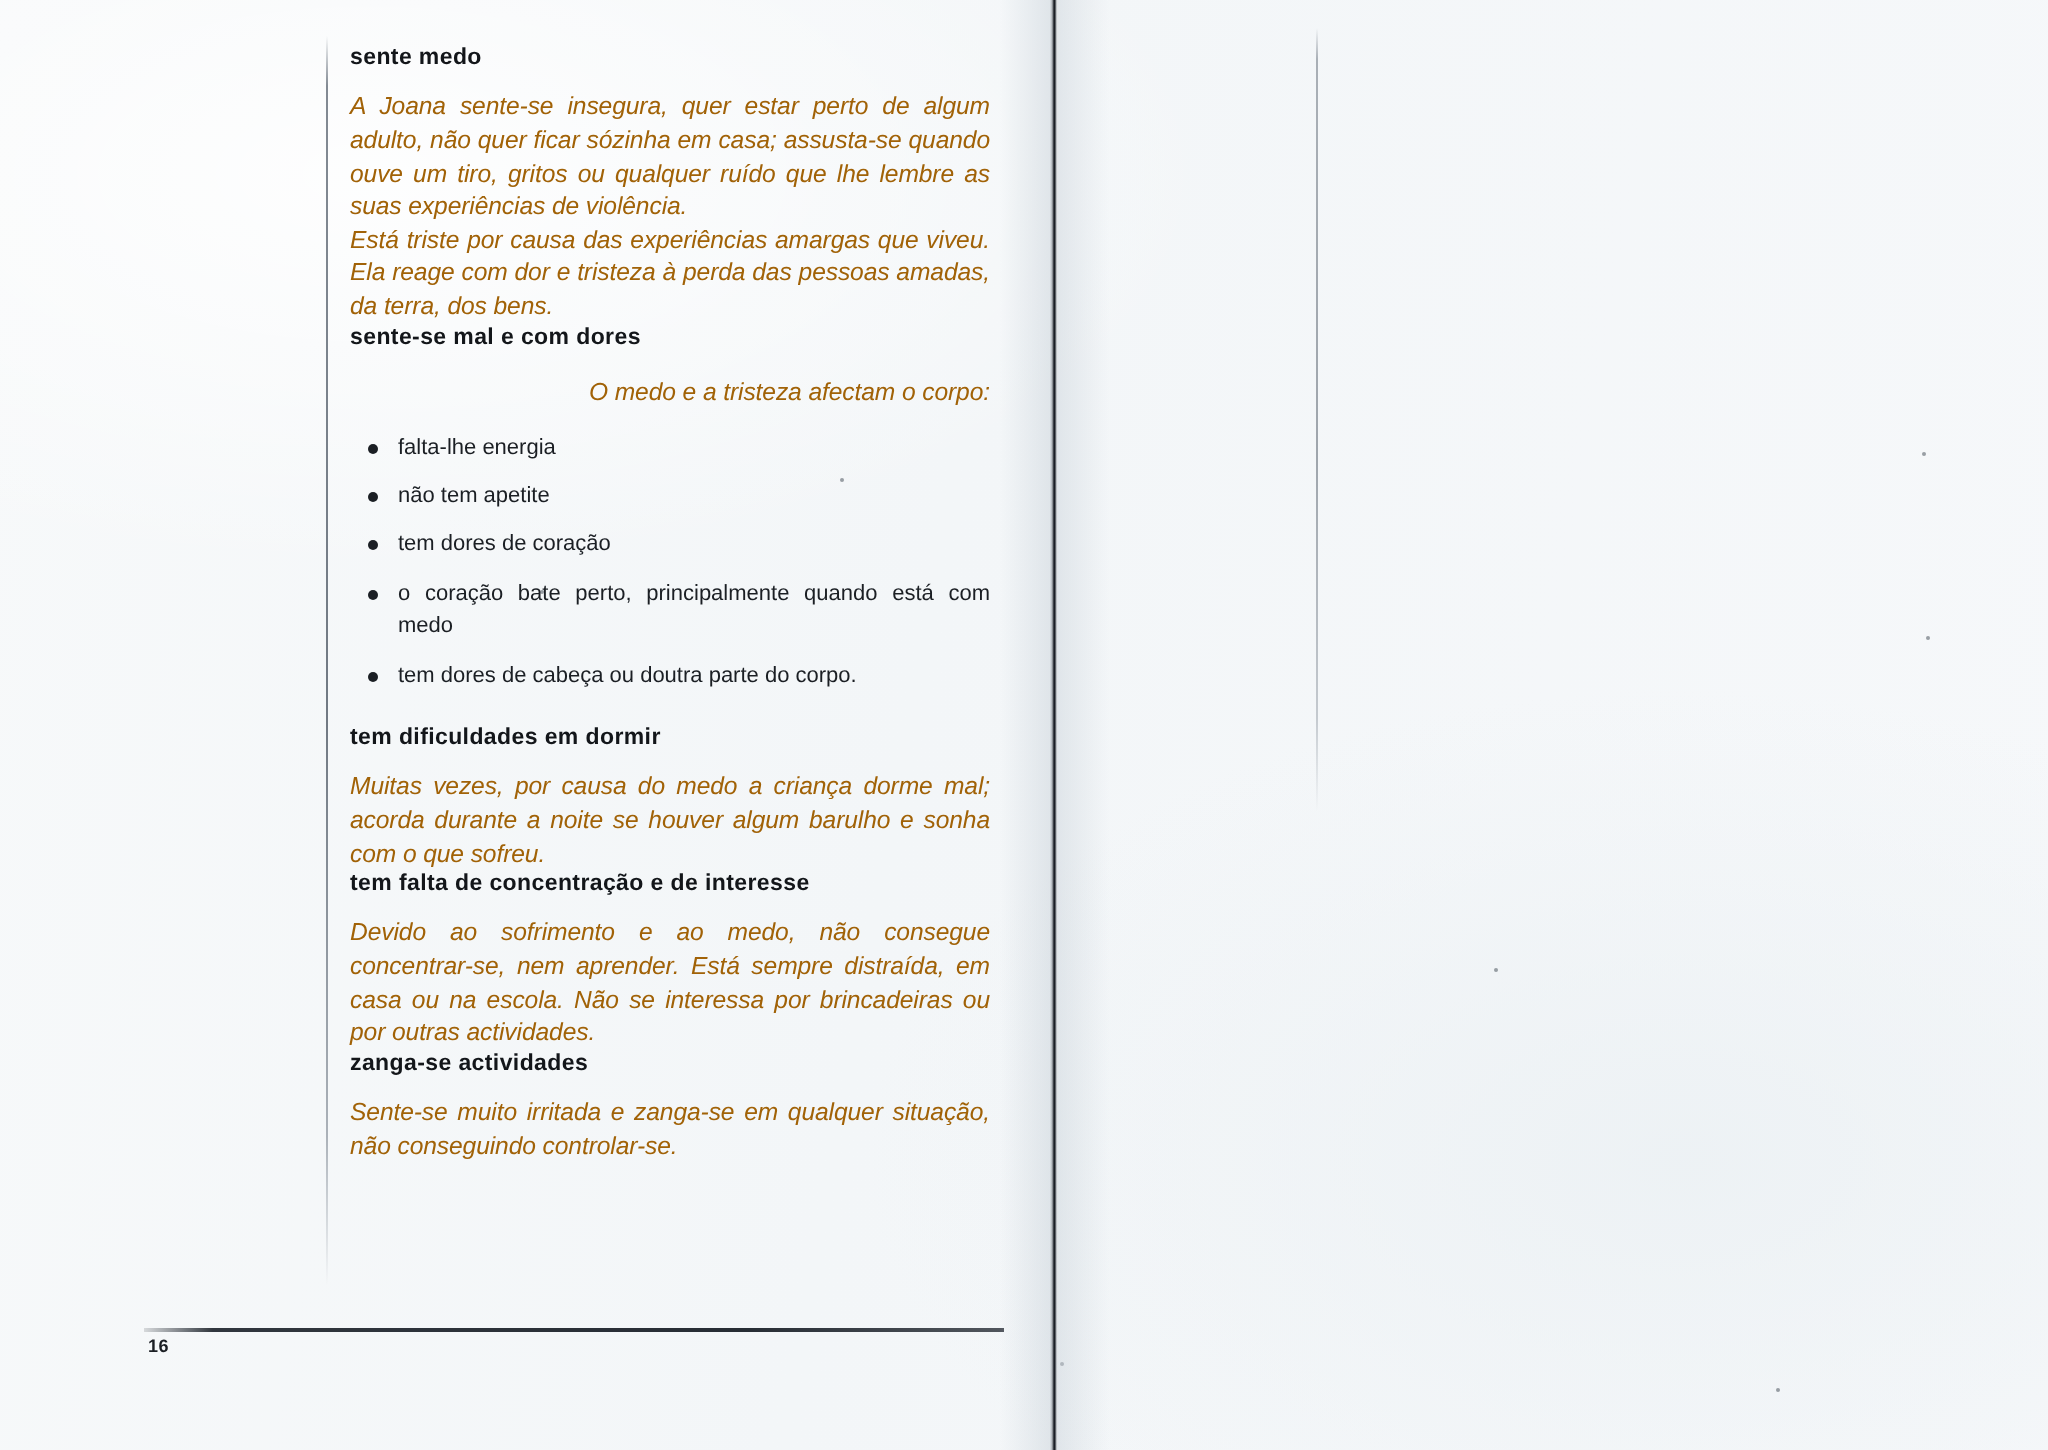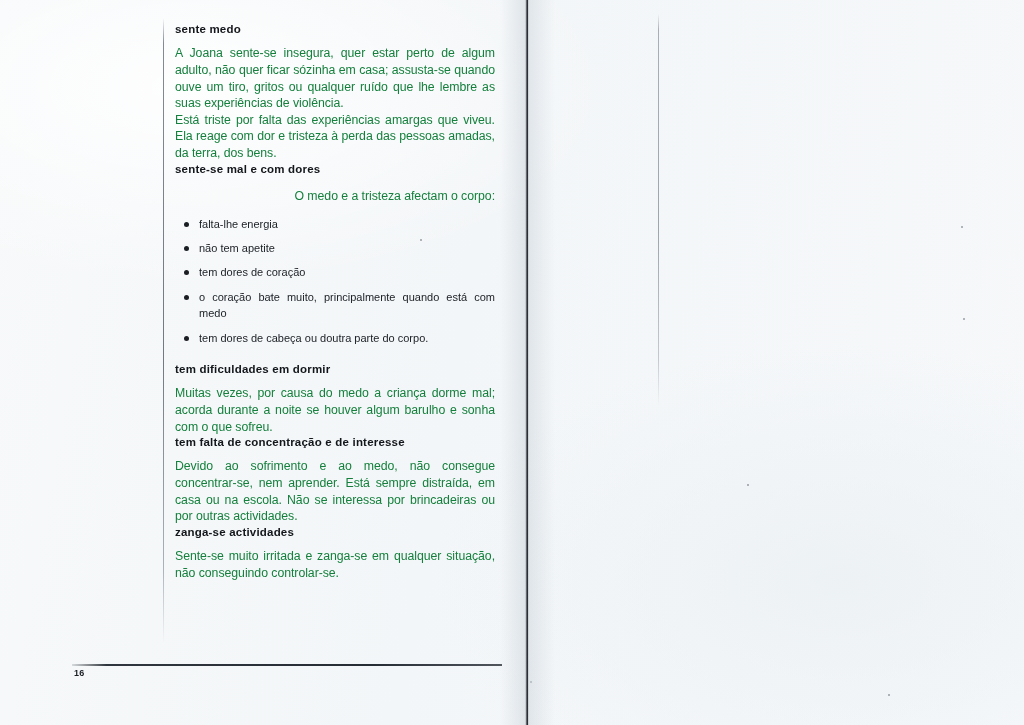--- a/index.html
+++ b/index.html
@@ -104,22 +104,23 @@
     line-height: 1.25;
     letter-spacing: .2px;
     color: #13161a;
   }
 
   p.para {
     margin: 0 0 11px 0;
     font-size: 12.3px;
     line-height: 16.6px;
     text-align: justify;
-    color: #15803d;
+    color: #a16207;
     letter-spacing: -.05px;
+    font-style: italic;
   }
   p.para:last-child { margin-bottom: 0; }
   p.para.ragged { text-align: right; margin-top: 12px; }
 
   ul.bullets {
     margin: 2px 0 12px 0;
     padding: 0;
     list-style: none;
   }
   ul.bullets li {
@@ -189,31 +190,31 @@
 
   <div class="page left">
     <div class="column left">
 
       <div class="block">
         <h2 class="heading">sente medo</h2>
         <p class="para">A Joana sente-se insegura, quer estar perto de algum adulto, não quer ficar sózinha em casa; assusta-se quando ouve um tiro, gritos ou qualquer ruído que lhe lembre as suas experiências de violência.</p>
       </div>
 
       <div class="block">
-        <p class="para">Está triste por falta das experiências amargas que viveu. Ela reage com dor e tristeza à perda das pessoas amadas, da terra, dos bens.</p>
+        <p class="para">Está triste por causa das experiências amargas que viveu. Ela reage com dor e tristeza à perda das pessoas amadas, da terra, dos bens.</p>
       </div>
 
       <div class="block">
         <h2 class="heading">sente-se mal e com dores</h2>
         <p class="para ragged">O medo e a tristeza afectam o corpo:</p>
         <ul class="bullets">
           <li>falta-lhe energia</li>
           <li>não tem apetite</li>
           <li>tem dores de coração</li>
-          <li>o coração bate muito, principalmente quando está com medo</li>
+          <li>o coração bate perto, principalmente quando está com medo</li>
           <li>tem dores de cabeça ou doutra parte do corpo.</li>
         </ul>
       </div>
 
       <div class="block">
         <h2 class="heading">tem dificuldades em dormir</h2>
         <p class="para">Muitas vezes, por causa do medo a criança dorme mal; acorda durante a noite se houver algum barulho e sonha com o que sofreu.</p>
       </div>
 
       <div class="block">

